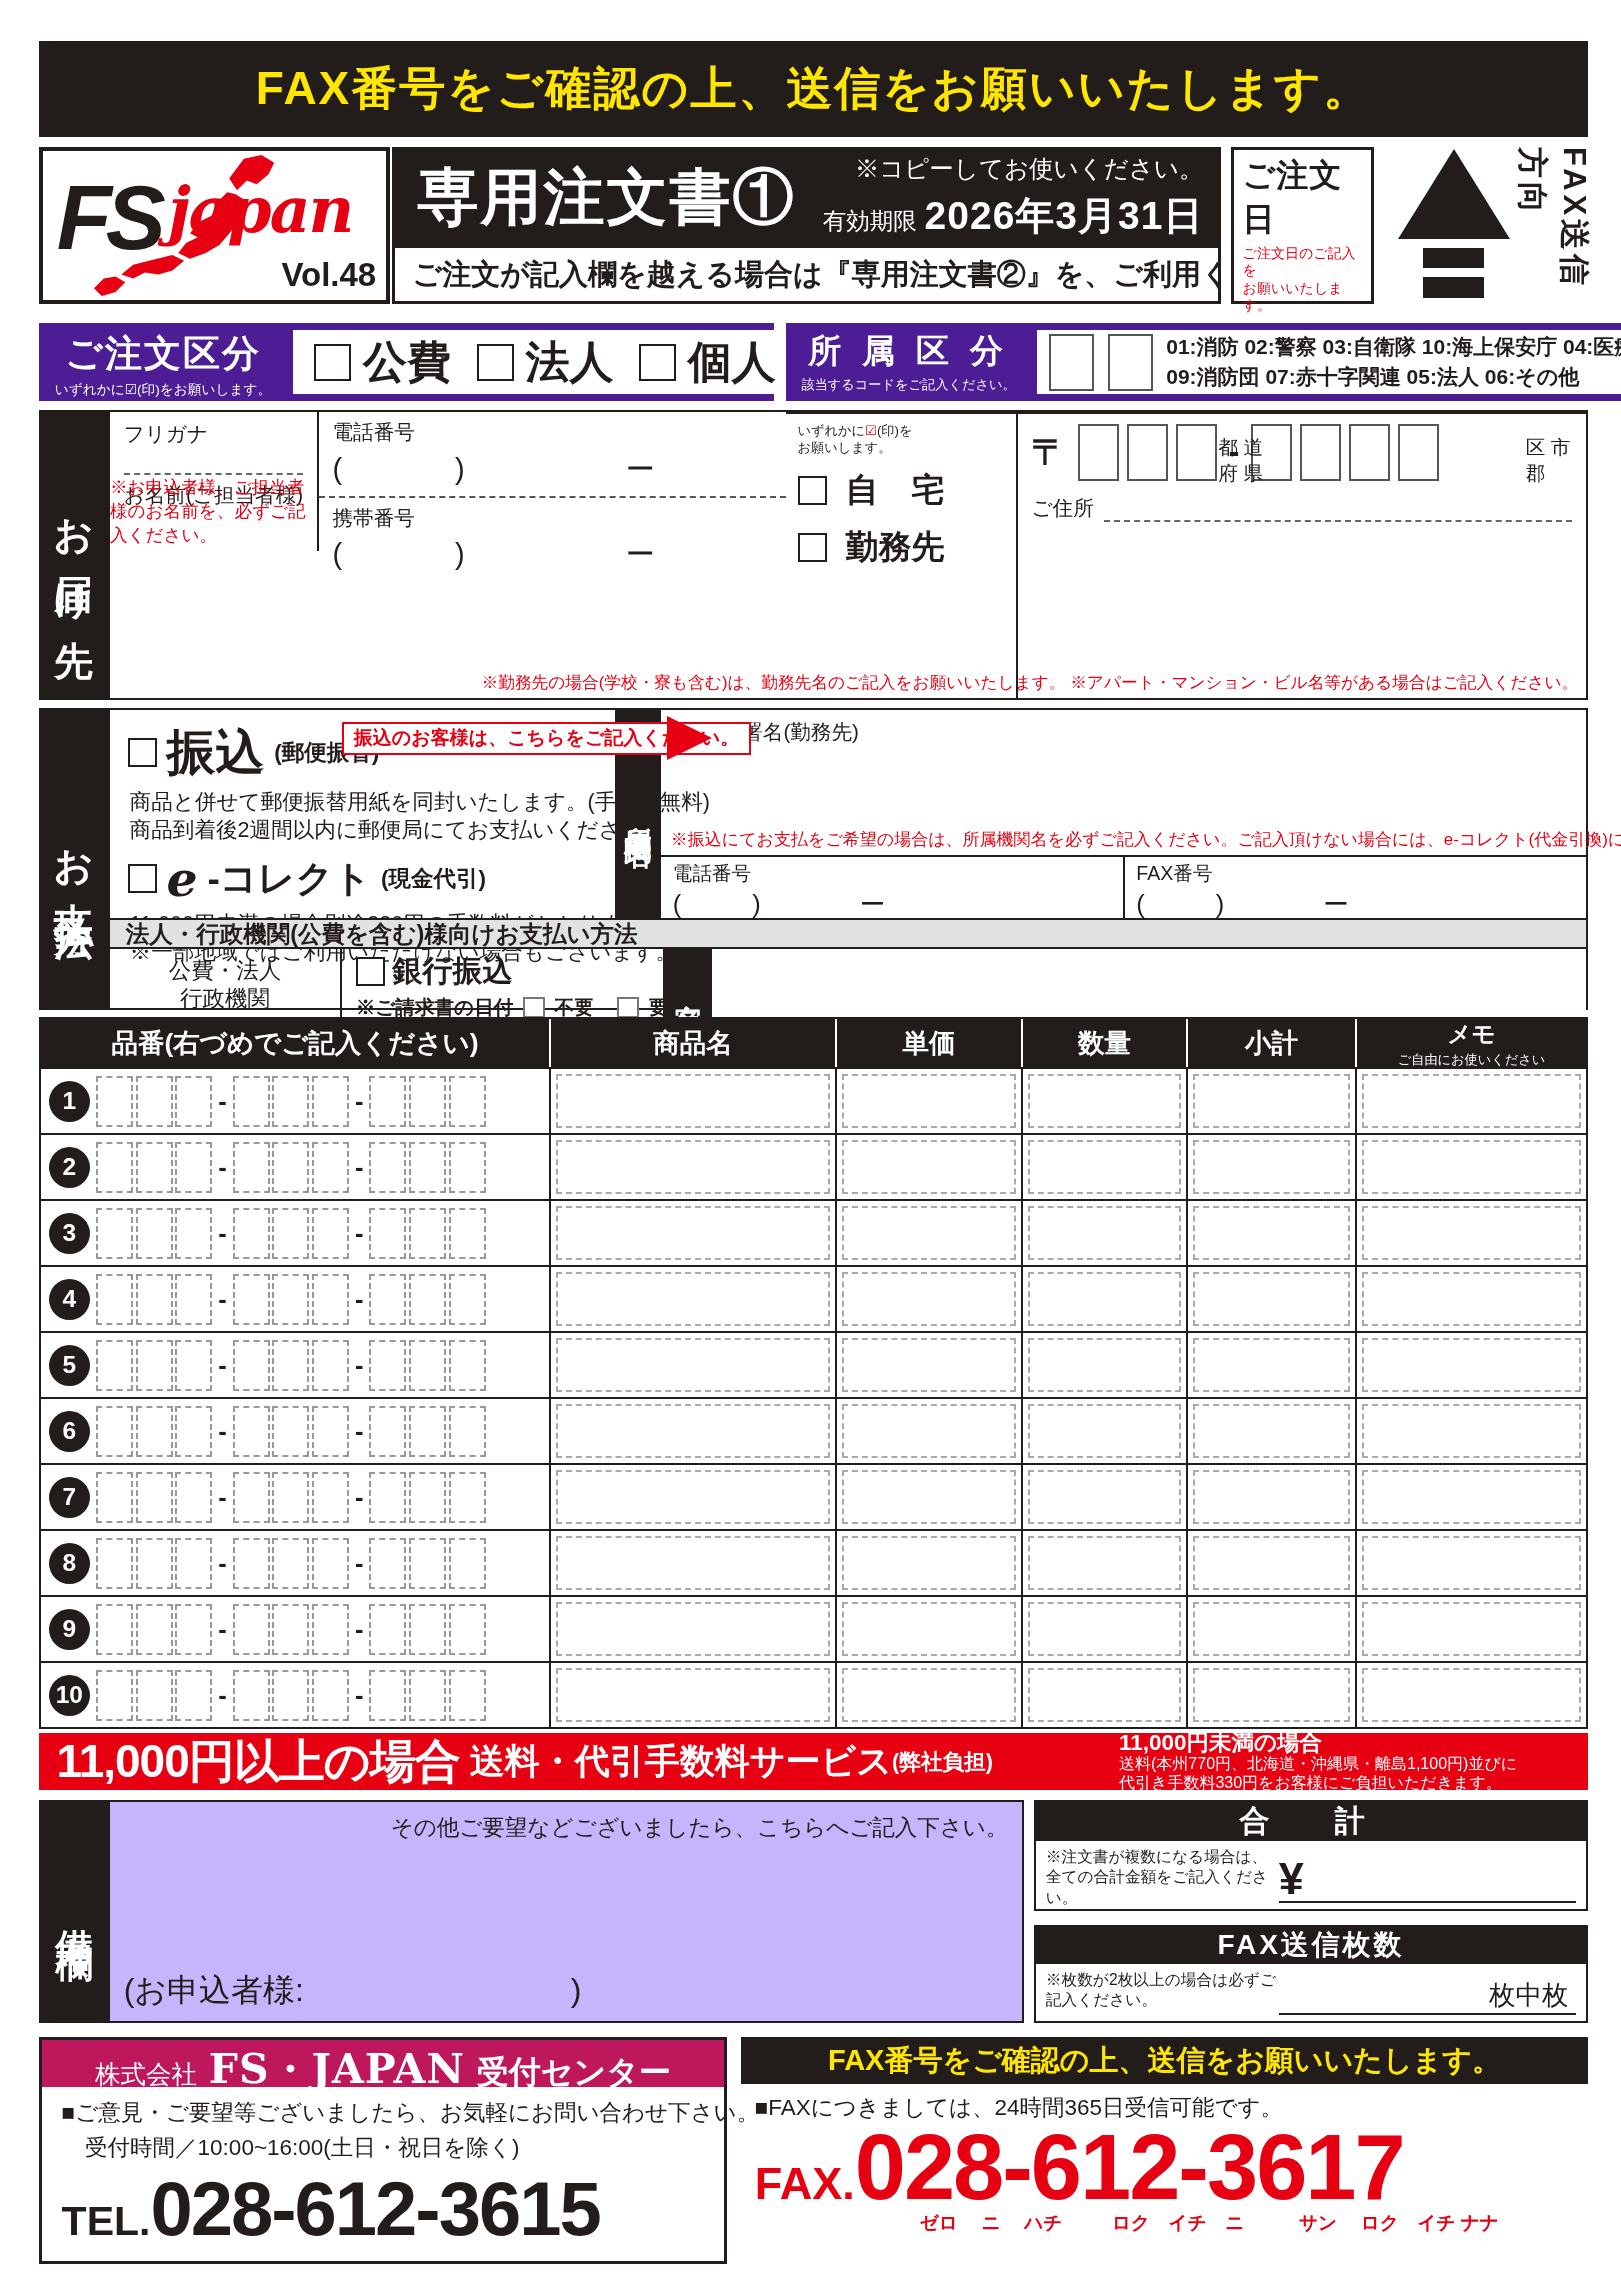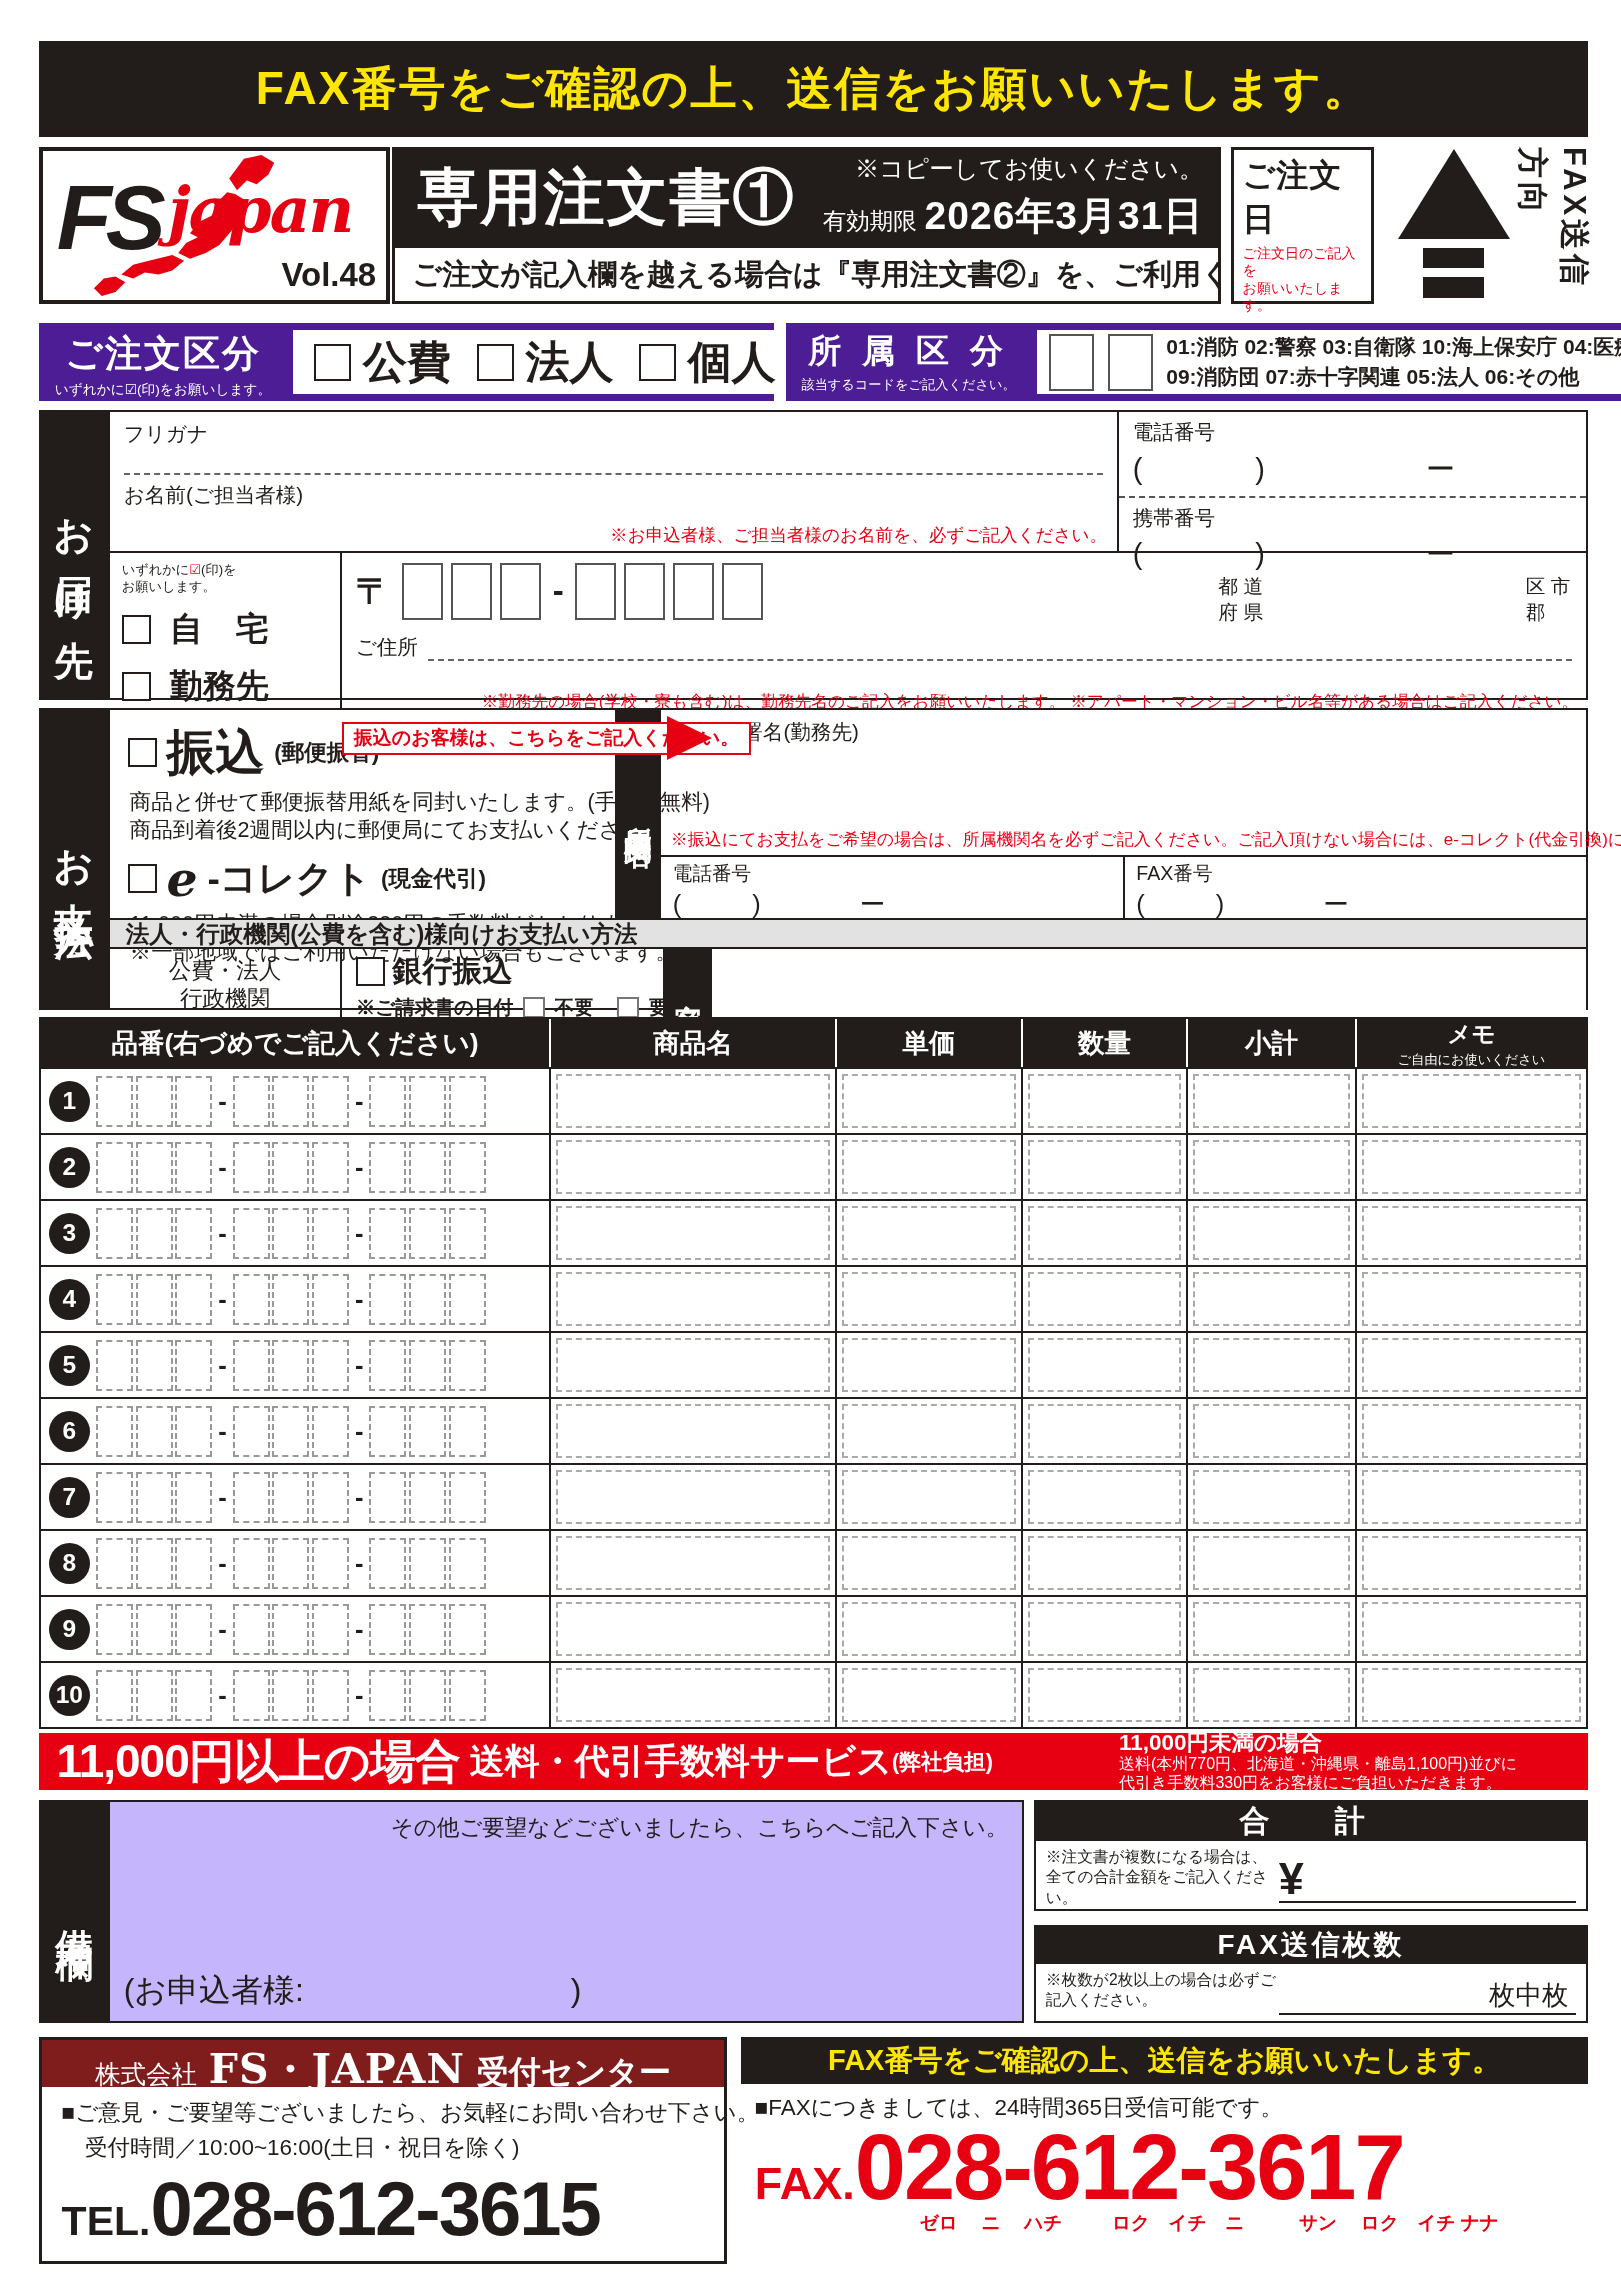--- a/index.html
+++ b/index.html
@@ -58,21 +58,21 @@
   .cb-lg { width:37px; height:37px; }
   .cb-md { width:29px; height:29px; }
   .cb-sm { width:21.6px; height:21.6px; border-width:2px; border-color:#777; }
   .opt { display:flex; align-items:center; gap:11.8px; font-size:44px; font-weight:bold; white-space:nowrap; }
   .aff-codes { display:flex; align-items:center; gap:13.7px; padding:0 11.8px; }
   .code-entry { width:45px; height:57px; border:2px solid #555; background:#fff; flex:none; }
   .codes-text { font-size:21px; font-weight:bold; line-height:1.45; white-space:nowrap; }
   
   .delivery { left:39px; top:410px; width:1549px; height:290px; display:flex; }
   .v70 { width:69px; flex:none; font-size:39px; letter-spacing:9.8px; }
-  .dlv-body { flex:1; border:2.9px solid #221d1a; display:flex; flex-direction:column; background:#fff; }
+  .dlv-body { flex:1; border:2.9px solid #221d1a; display:flex; flex-direction:row; background:#fff; }
   .dlv-r1 { height:139px; display:flex; }
   .dlv-name { flex:1; position:relative; padding:7.8px 13.7px; }
   .f-label { font-size:20.6px; }
   .dash-line { border-bottom:2px dashed #666; margin:25.5px 0 5.9px 0; }
   .red-note { color:#e60012; }
   .dlv-name .red-note { position:absolute; right:9.8px; bottom:3.9px; font-size:17.6px; }
   .dlv-phones { width:469px; flex:none; border-left:2.9px solid #221d1a; display:flex; flex-direction:column; }
   .ph-cell { flex:1; padding:5.9px 13.7px; }
   .ph-cell + .ph-cell { border-top:2px dashed #555; }
   .ph-format { font-size:29px; white-space:pre; margin-top:3.9px; }
@@ -173,21 +173,21 @@
   .yen-area { flex:1; display:flex; align-items:flex-end; border-bottom:2.9px solid #221d1a; padding-bottom:0; }
   .yen { font-size:45px; font-weight:bold; line-height:1; }
   .faxcnt-box { margin-top:13.7px; border:2.9px solid #221d1a; background:#fff; }
   .fc-head { height:37px; background:#221d1a; color:#fff; display:flex; align-items:center; justify-content:center;
     font-size:28px; font-weight:bold; letter-spacing:2.9px; }
   .fc-body { height:57px; display:flex; padding:5.9px 9.8px; }
   .fc-note { width:233px; flex:none; font-size:15.7px; line-height:1.3; }
   .fc-line { flex:1; display:flex; align-items:flex-end; justify-content:space-between; border-bottom:2.9px solid #221d1a; font-size:26.5px; padding:0 7.8px; }
   
   .contact-l { left:39px; top:2037px; width:688px; height:227px; border:3.9px solid #221d1a; background:#fff; }
-  .cl-head { height:47px; background:#7f1d1d; color:#fff; display:flex; align-items:baseline; justify-content:center; gap:11.8px; padding-top:2px; }
+  .cl-head { height:47px; background:#be185d; color:#fff; display:flex; align-items:baseline; justify-content:center; gap:11.8px; padding-top:2px; }
   .cl-co { font-size:25.5px; }
   .cl-name { font-size:41px; font-weight:bold; font-family:"DejaVu Serif", serif; letter-spacing:1px; }
   .cl-center { font-size:32px; font-weight:bold; }
   .cl-body { padding:9.8px 0 0 19.6px; }
   .cl-note { font-size:22.5px; white-space:nowrap; }
   .cl-hours { font-size:22.5px; margin-top:3.9px; padding-left:23.5px; }
   .tel-line { display:flex; align-items:baseline; margin-top:2px; }
   .tel-label { font-size:41px; font-weight:bold; }
   .tel-num { font-size:76px; font-weight:bold; letter-spacing:-2px; }
   .contact-r { left:741px; top:2037px; width:847px; height:227px; }

